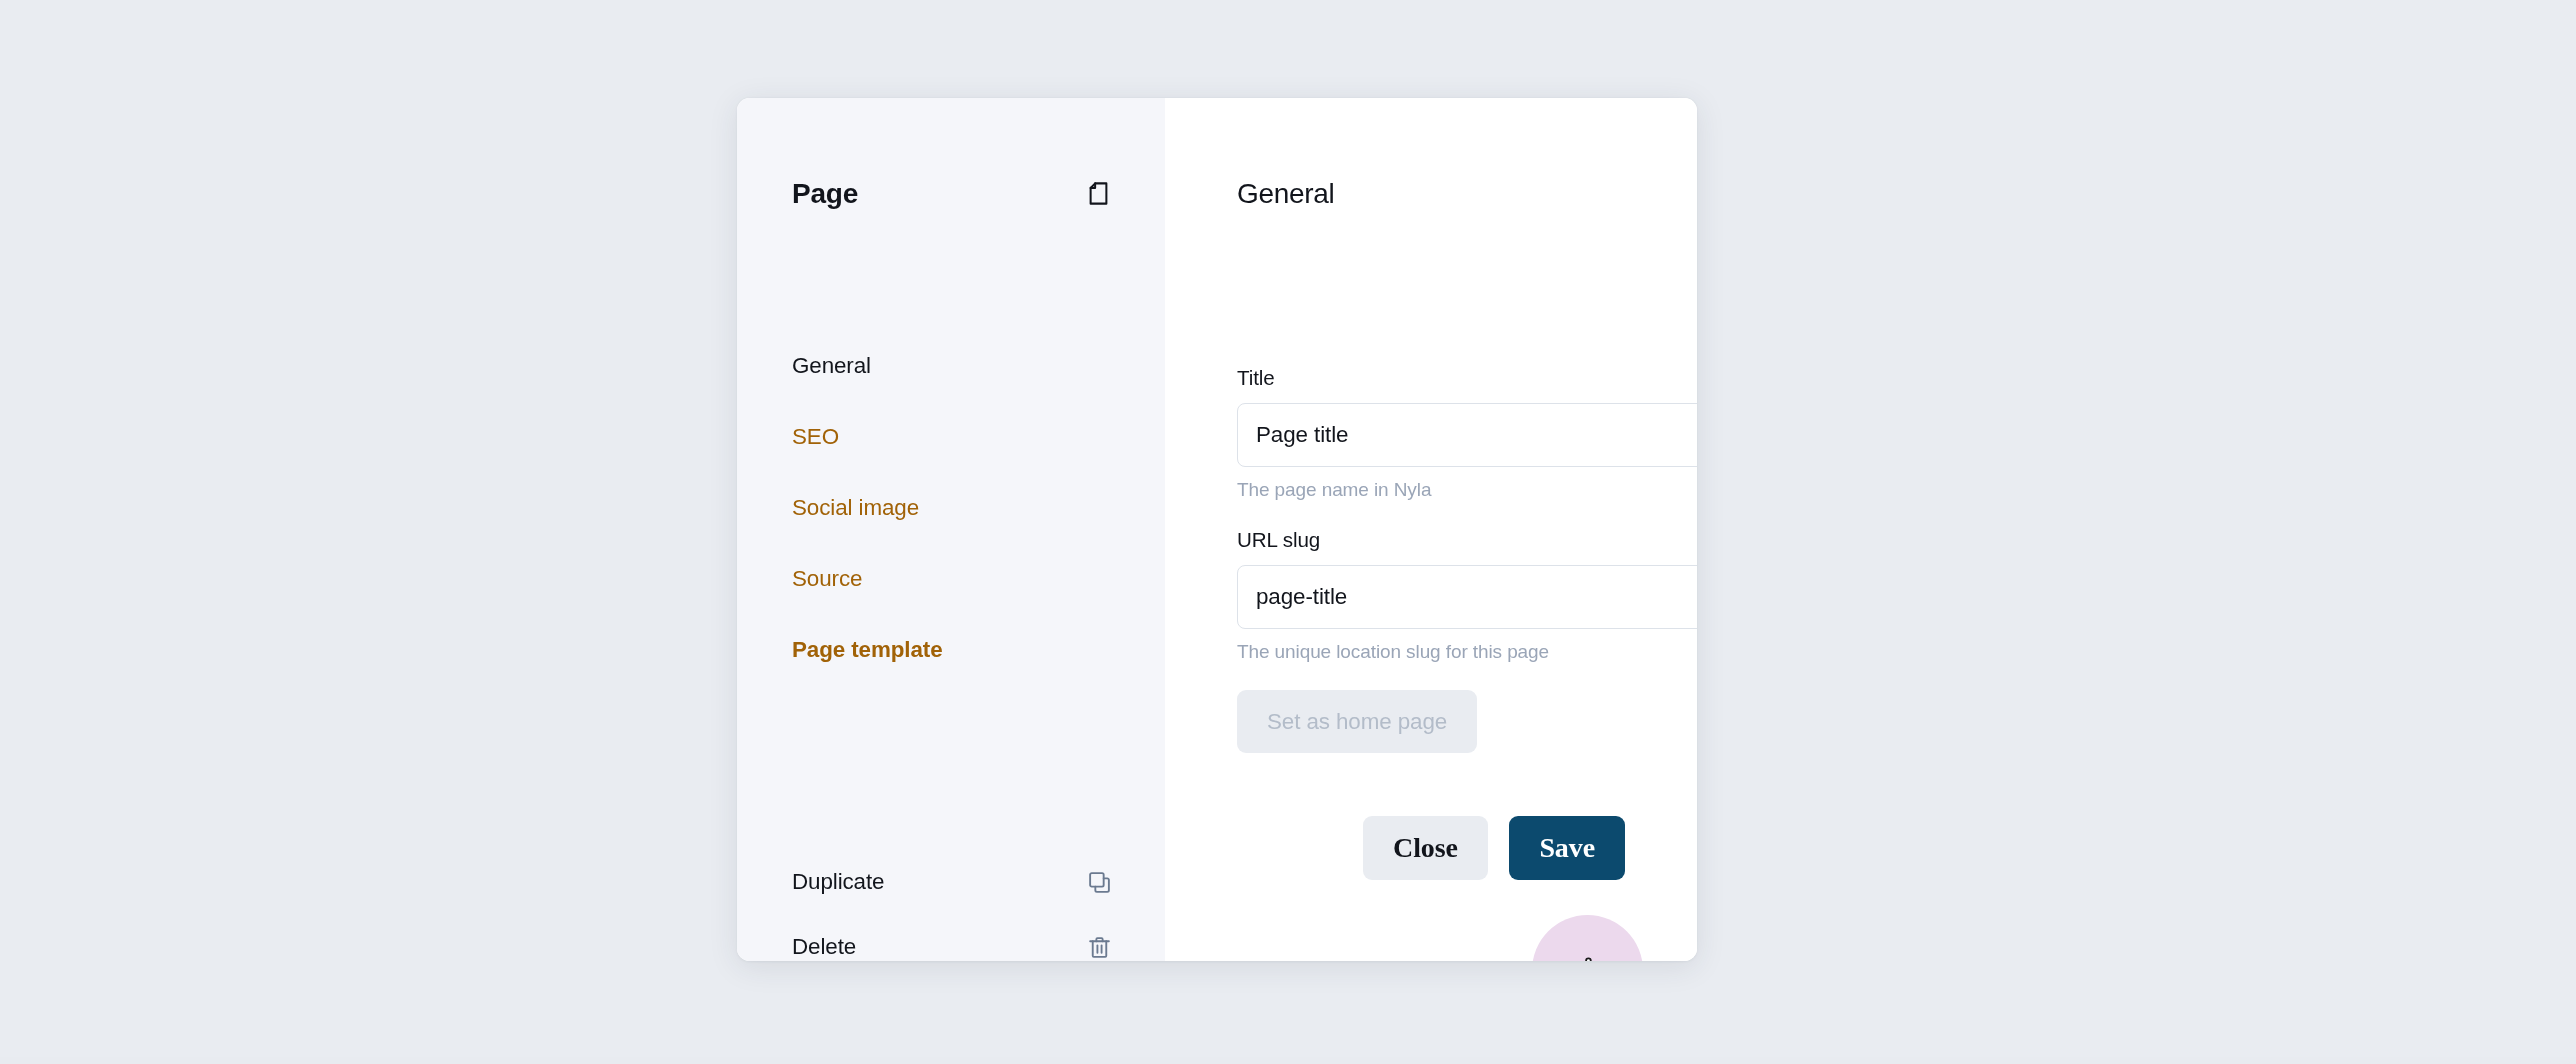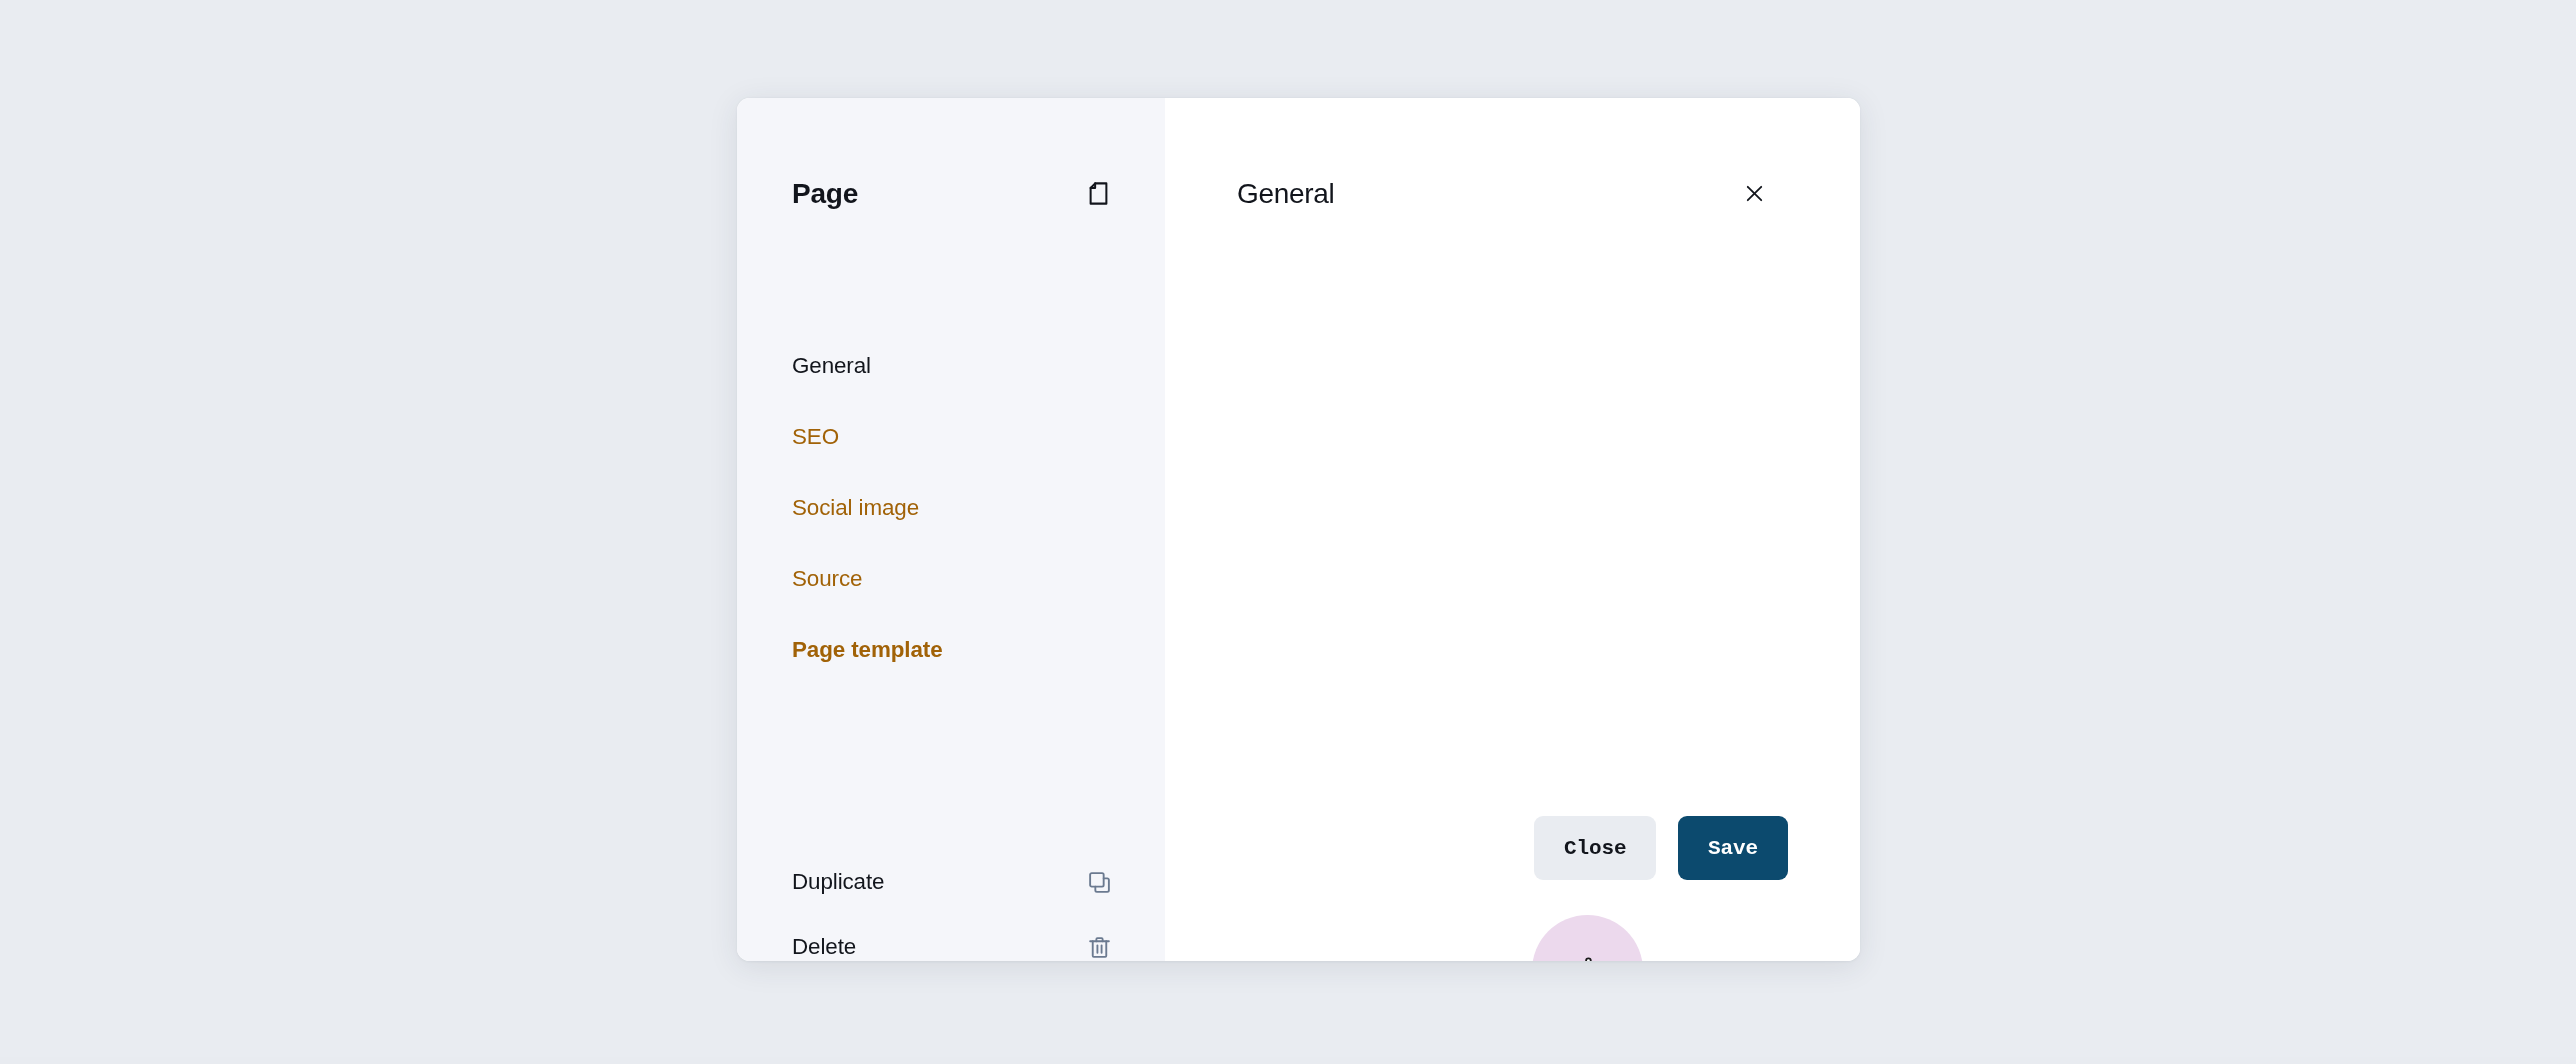--- a/index.html
+++ b/index.html
@@ -30,21 +30,21 @@
     width: 2576px;
     height: 1057px;
     background: #e9ecf1;
   }
 
   
   #modal {
     position: absolute;
     left: 737px;
     top: 98px;
-    width: 1123px;
+    width: 960px;
     height: 863px;
     border-radius: 12.5px;
     overflow: hidden;
     display: flex;
     background: #ffffff;
     box-shadow: 0 5.4px 30px rgba(40, 50, 70, 0.10),
                 0 0.9px 2.7px rgba(40, 50, 70, 0.06);
   }
 
   
@@ -267,22 +267,22 @@
     gap: 21.5px;
   }
 
   .btn {
     display: inline-flex;
     align-items: center;
     justify-content: center;
     height: 64px;
     border: none;
     border-radius: 9px;
-    font-family: Liberation Mono, monospace;
-    font-size: 21px;
+    font-family: Liberation Serif, serif;
+    font-size: 28px;
     font-weight: 700;
     letter-spacing: -0.1px;
     cursor: pointer;
   }
 
   .btn-secondary {
     background: #e9ecf1;
     color: #12151c;
     padding: 0 30px;
   }
@@ -379,20 +379,37 @@
         <button class="close-icon-btn">
           <span>
             <svg viewBox="0 0 24 24" fill="none" stroke="currentColor" stroke-width="1.9" stroke-linecap="round">
               <path d="M5 5 L19 19"></path>
               <path d="M19 5 L5 19"></path>
             </svg>
           </span>
         </button>
       </div>
 
+      <div class="form-area">
+
+        <div class="field-group">
+          <label class="field-label">Title</label>
+          <input class="text-input" type="text" value="Page title" style="">
+          <span class="field-help">The page name in Nyla</span>
+        </div>
+
+        <div class="field-group">
+          <label class="field-label">URL slug</label>
+          <input class="text-input" type="text" value="page-title" style="">
+          <span class="field-help">The unique location slug for this page</span>
+        </div>
+
+        <button class="btn-disabled-soft">Set as home page</button>
+
+      </div>
 
       <div class="footer-buttons">
         <button class="btn btn-secondary">Close</button>
         <button class="btn btn-primary">Save</button>
       </div>
 
     </section>
 
   </div>
 </div>

